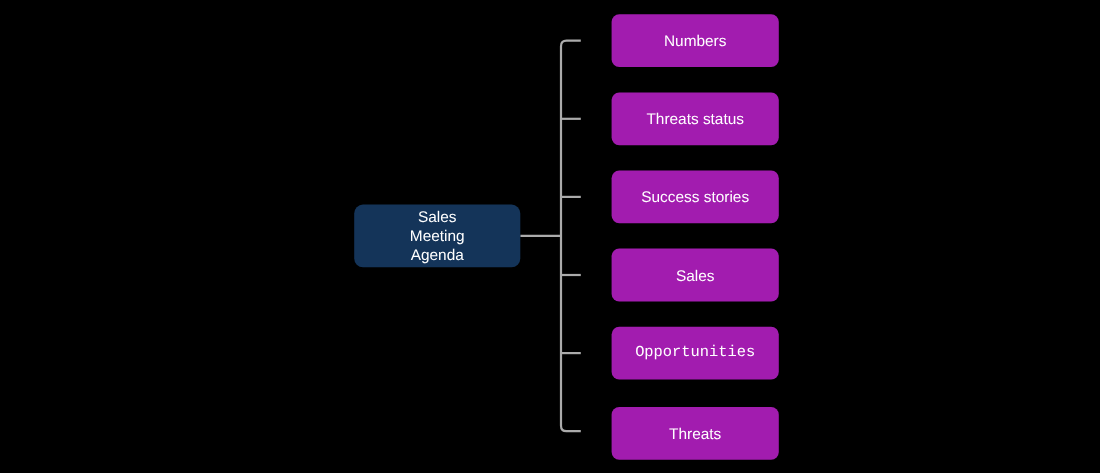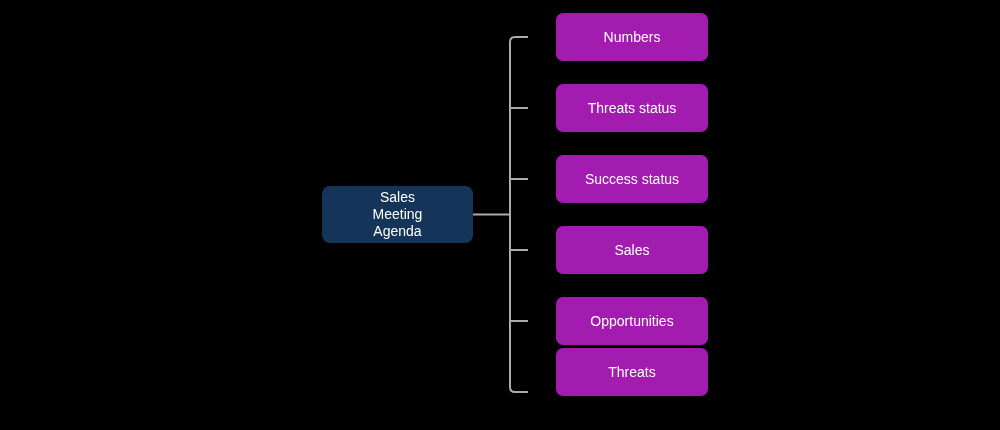--- a/index.html
+++ b/index.html
@@ -52,22 +52,22 @@
     width: 152px;
     height: 48px;
     background: #a21caf;
     border-radius: 7px;
     margin-left: 28px;
   }
   .child-0 { top: 13px; }
   .child-1 { top: 84px; }
   .child-2 { top: 155px; }
   .child-3 { top: 226px; }
-  .child-4 { top: 297px; }
-  .child-5 { top: 348px; }
+  .child-4 { top: 297px; font-family: Liberation Mono, monospace; }
+  .child-5 { top: 370px; }
 </style>
 </head>
 <body>
 
 <div class="canvas">
 
   <svg class="connectors" viewBox="0 0 1000 430" xmlns="http://www.w3.org/2000/svg">
 
     <path d="M473,214.5 H510"></path>
 
@@ -85,21 +85,21 @@
 
   <div class="node child-node child-0">
     <span>Numbers</span>
   </div>
 
   <div class="node child-node child-1">
     <span>Threats status</span>
   </div>
 
   <div class="node child-node child-2">
-    <span>Success status</span>
+    <span>Success stories</span>
   </div>
 
   <div class="node child-node child-3">
     <span>Sales</span>
   </div>
 
   <div class="node child-node child-4">
     <span>Opportunities</span>
   </div>
 

